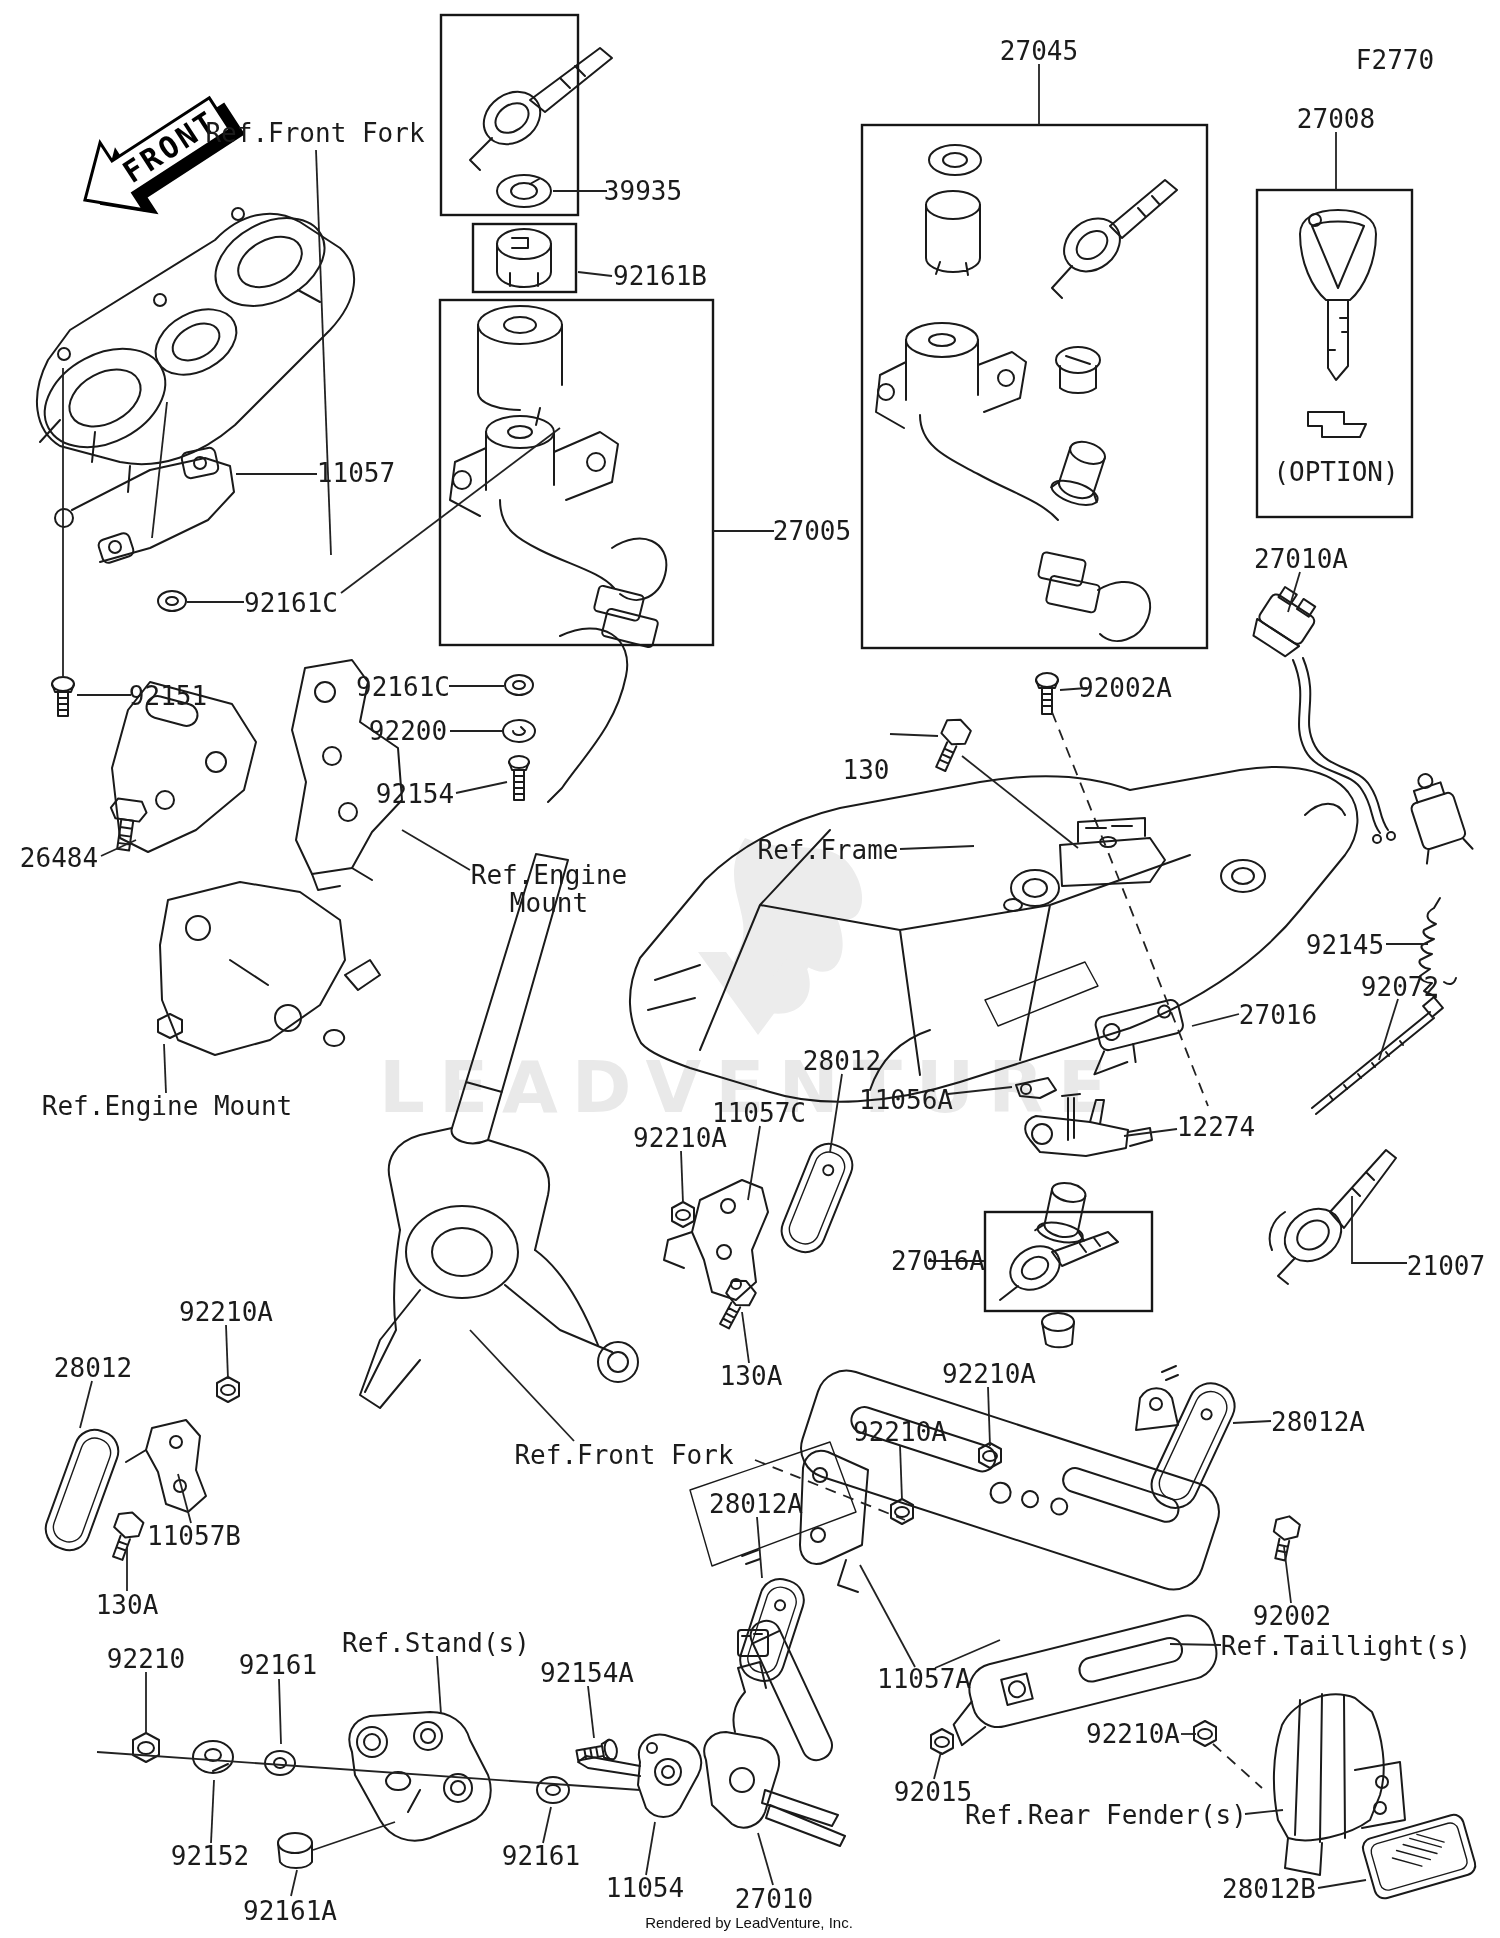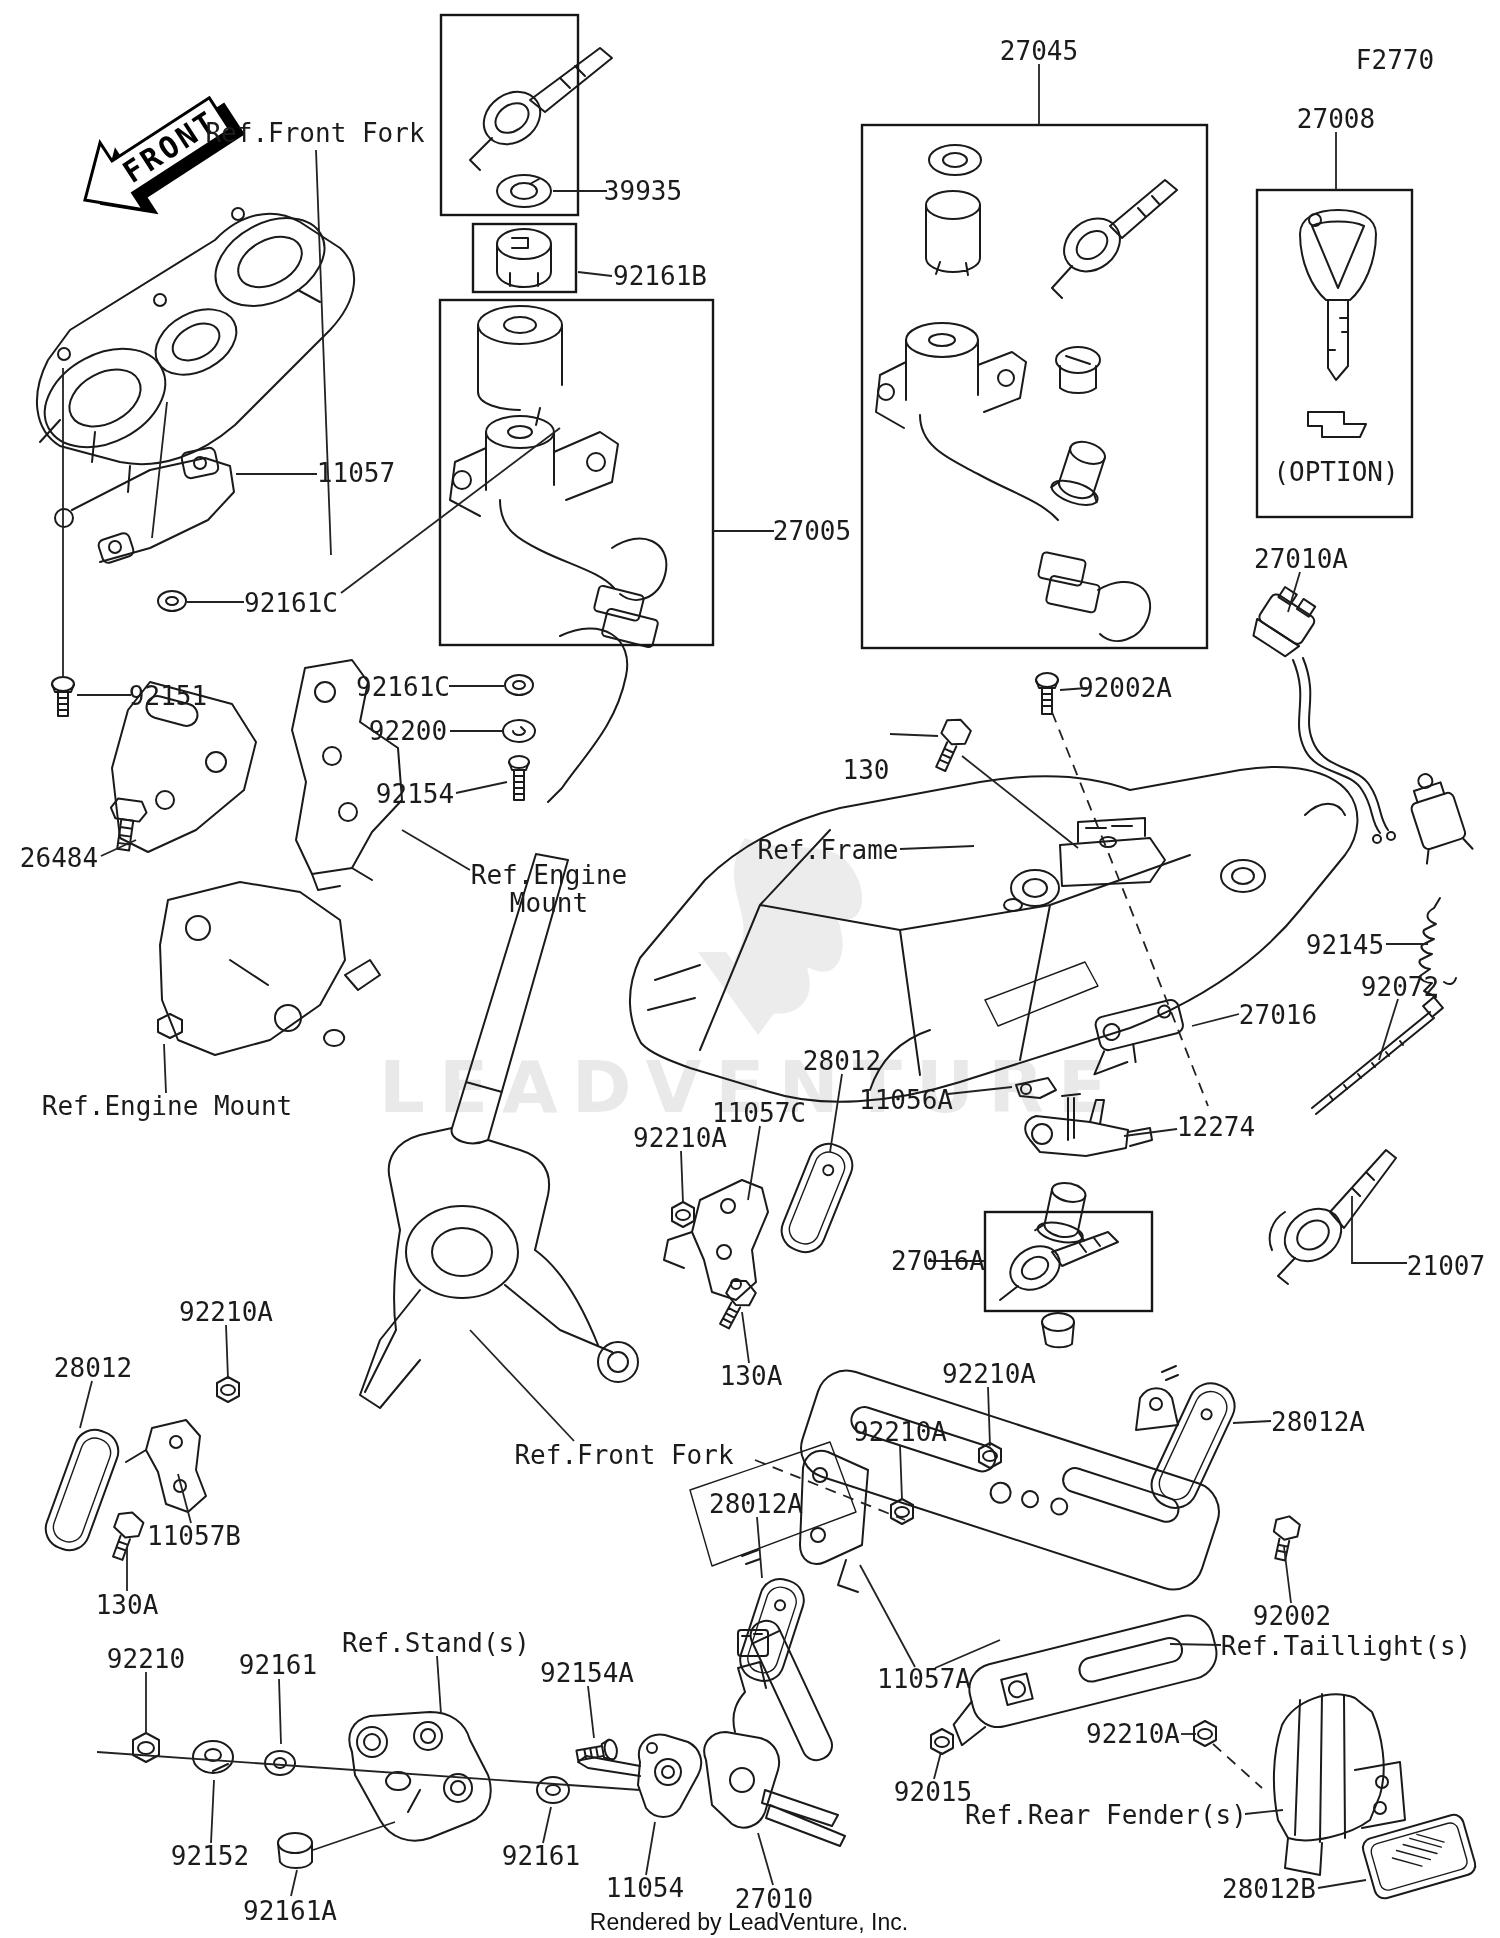--- a/index.html
+++ b/index.html
@@ -6,21 +6,21 @@
   .stage{position:relative;width:1500px;height:1938px;background:#ffffff;overflow:hidden;
          font-family:"DejaVu Sans Mono", monospace;}
   .layer{position:absolute;left:0;top:0;}
   .plabel{position:absolute;transform:translate(-50%,-50%);
           font-family:"DejaVu Sans Mono", monospace;font-size:26px;color:#1b1b1b;
           white-space:pre;text-align:center;line-height:1.08;}
   .watermark-text{position:absolute;left:750px;top:1087px;transform:translate(-50%,-50%);
           font-family:"DejaVu Sans", sans-serif;font-weight:bold;font-size:72px;
           letter-spacing:14px;color:#e9e9e9;white-space:nowrap;}
   .footer{position:absolute;left:749px;top:1922px;transform:translate(-50%,-50%);
-          font-family:"Liberation Sans", sans-serif;font-size:23px;color:#111;white-space:nowrap;}
+          font-family:"Liberation Sans", sans-serif;font-size:15px;color:#111;white-space:nowrap;}
   .ln{stroke:#1a1a1a;stroke-width:2;fill:none;stroke-linejoin:round;stroke-linecap:round;}
   .thin{stroke-width:1.4;}
   .leader{fill:none;stroke:#222;stroke-width:1.8;}
   .dashedln{stroke-dasharray:11 8;}
   .boxln{fill:none;stroke:#161616;stroke-width:2.4;}
   .wm{fill:#ececec;stroke:none;}
 </style>
 </head>
 <body>
 

